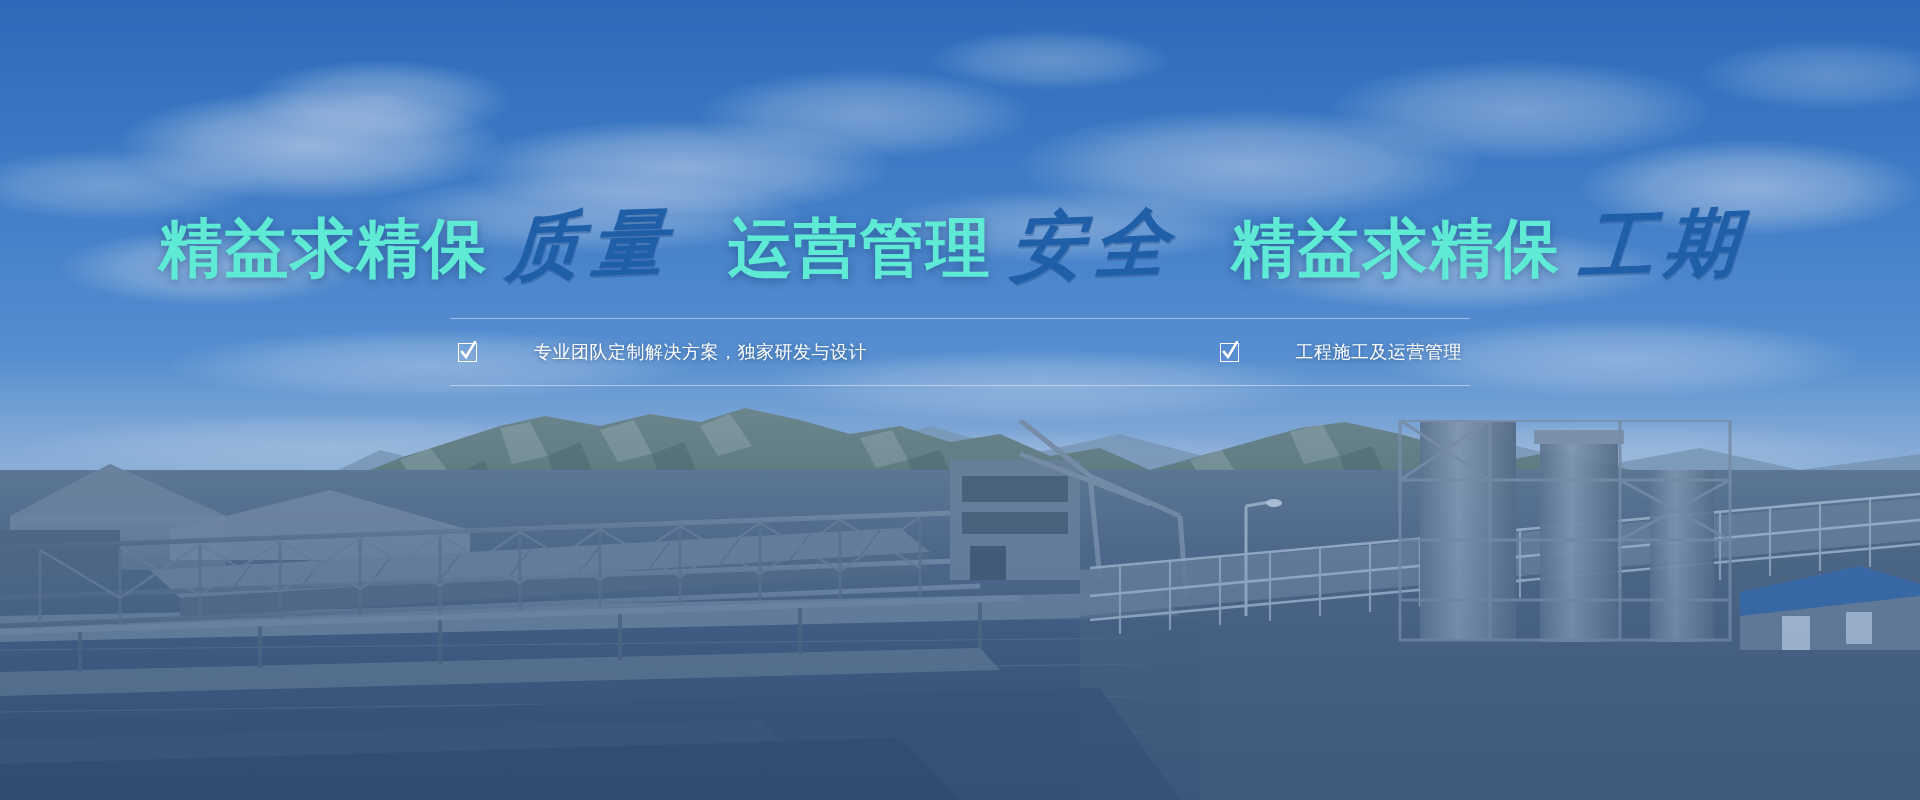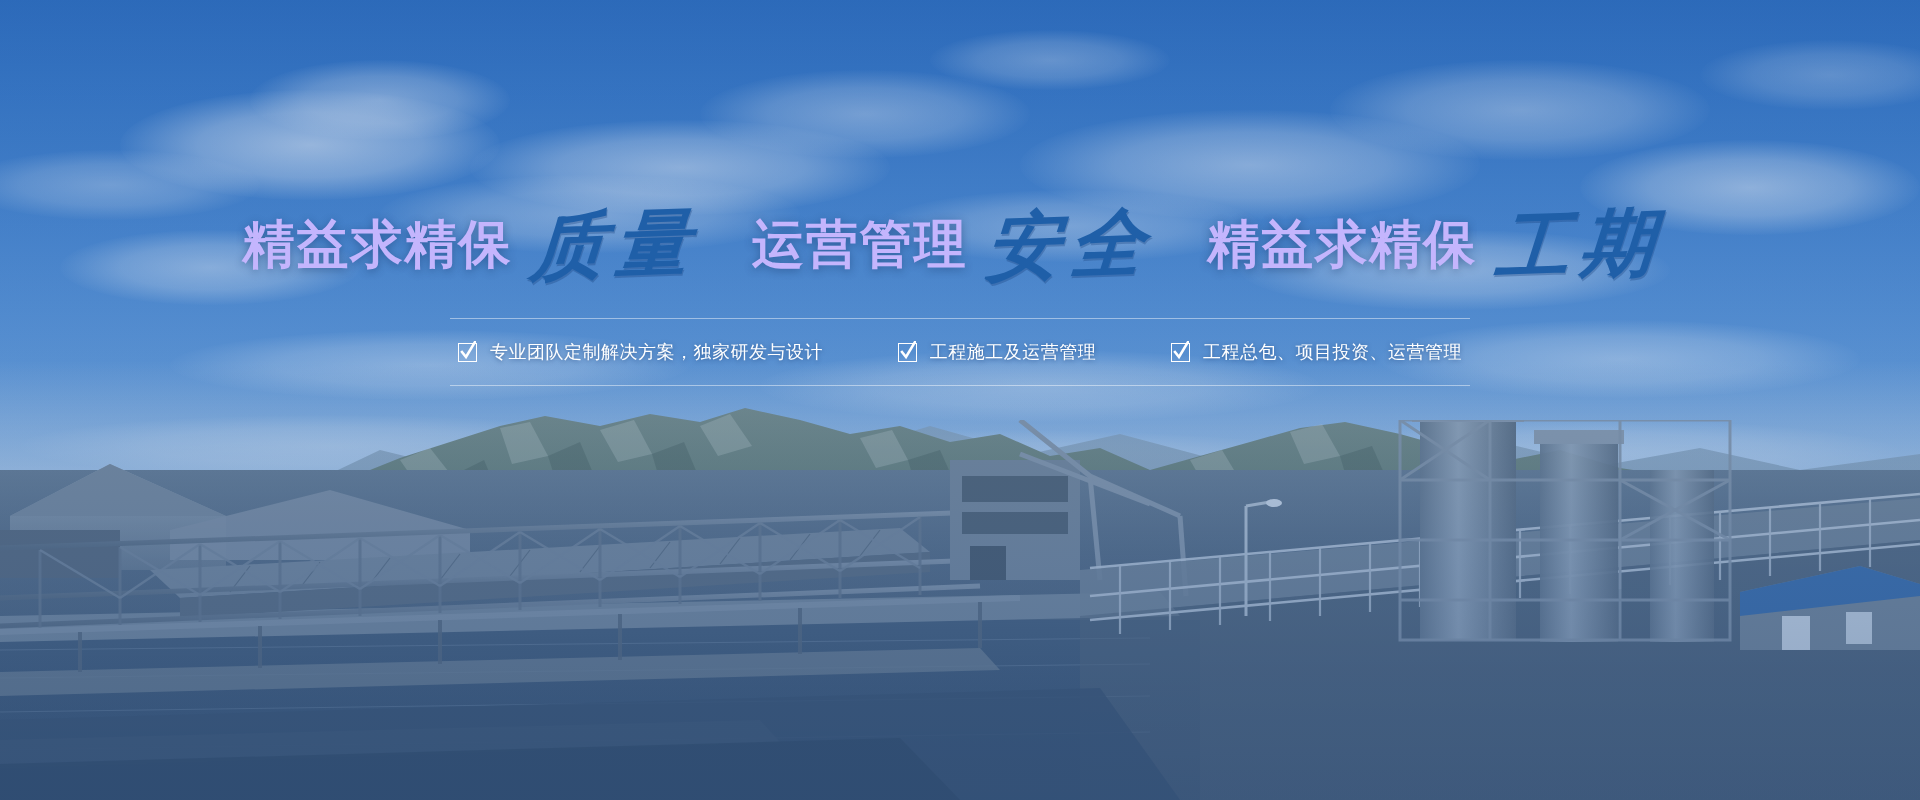--- a/index.html
+++ b/index.html
@@ -83,24 +83,24 @@
     position:absolute;inset:0;
   }
   .headline{
     position:absolute;left:0;right:0;top:212px;
     text-align:center;
     white-space:nowrap;
     line-height:1;
   }
   .hl-plain{
     display:inline-block;vertical-align:middle;
-    font-size:52px;font-weight:bold;color:#c4b5fd;
+    font-size:64px;font-weight:bold;color:#5eead4;
     letter-spacing:2px;
     text-shadow:0 2px 8px rgba(20,50,100,.45);
-    font-family:Liberation Mono, monospace;
+    font-family:Liberation Serif, serif;
   }
   .hl-cal{
     display:inline-block;vertical-align:middle;
     font-size:74px;font-weight:bold;color:#1f5fa8;
     font-family:"Liberation Serif","DejaVu Serif",serif;
     font-style:italic;
     letter-spacing:10px;
     margin:0 14px;
     transform:skewX(-6deg) rotate(-2deg);
     text-shadow:1px 2px 0 rgba(20,60,120,.30);
@@ -116,20 +116,21 @@
     border-bottom:1px solid rgba(255,255,255,.45);
     height:68px;
     display:flex;align-items:center;justify-content:space-between;
     padding:0 8px;box-sizing:border-box;
   }
   .feature{
     display:flex;align-items:center;
     color:#ffffff;font-size:18px;
     text-shadow:0 1px 4px rgba(20,50,100,.5);
     white-space:nowrap;
+    gap:44px;
   }
   .chk{
     display:inline-block;width:17px;height:17px;
     border:1.5px solid #ffffff;
     margin-right:13px;
     position:relative;flex:0 0 auto;
   }
   .chk svg{position:absolute;left:1px;top:-3px;}
   .feat-label{letter-spacing:.5px;}
 </style>
@@ -422,24 +423,16 @@
 
       <div class="feature">
         <span class="chk">
           <svg width="16" height="22" viewBox="0 0 16 22" aria-hidden="true">
             <path d="M2 11 L6 16 L15 1" fill="none" stroke="#ffffff" stroke-width="2.6" stroke-linecap="square" stroke-linejoin="miter"></path>
           </svg>
         </span>
         <span class="feat-label">工程施工及运营管理</span>
       </div>
 
-      <div class="feature">
-        <span class="chk">
-          <svg width="16" height="22" viewBox="0 0 16 22" aria-hidden="true">
-            <path d="M2 11 L6 16 L15 1" fill="none" stroke="#ffffff" stroke-width="2.6" stroke-linecap="square" stroke-linejoin="miter"></path>
-          </svg>
-        </span>
-        <span class="feat-label">工程总包、项目投资、运营管理</span>
-      </div>
 
     </div>
   </div>
 </div>
 
 </body></html>

